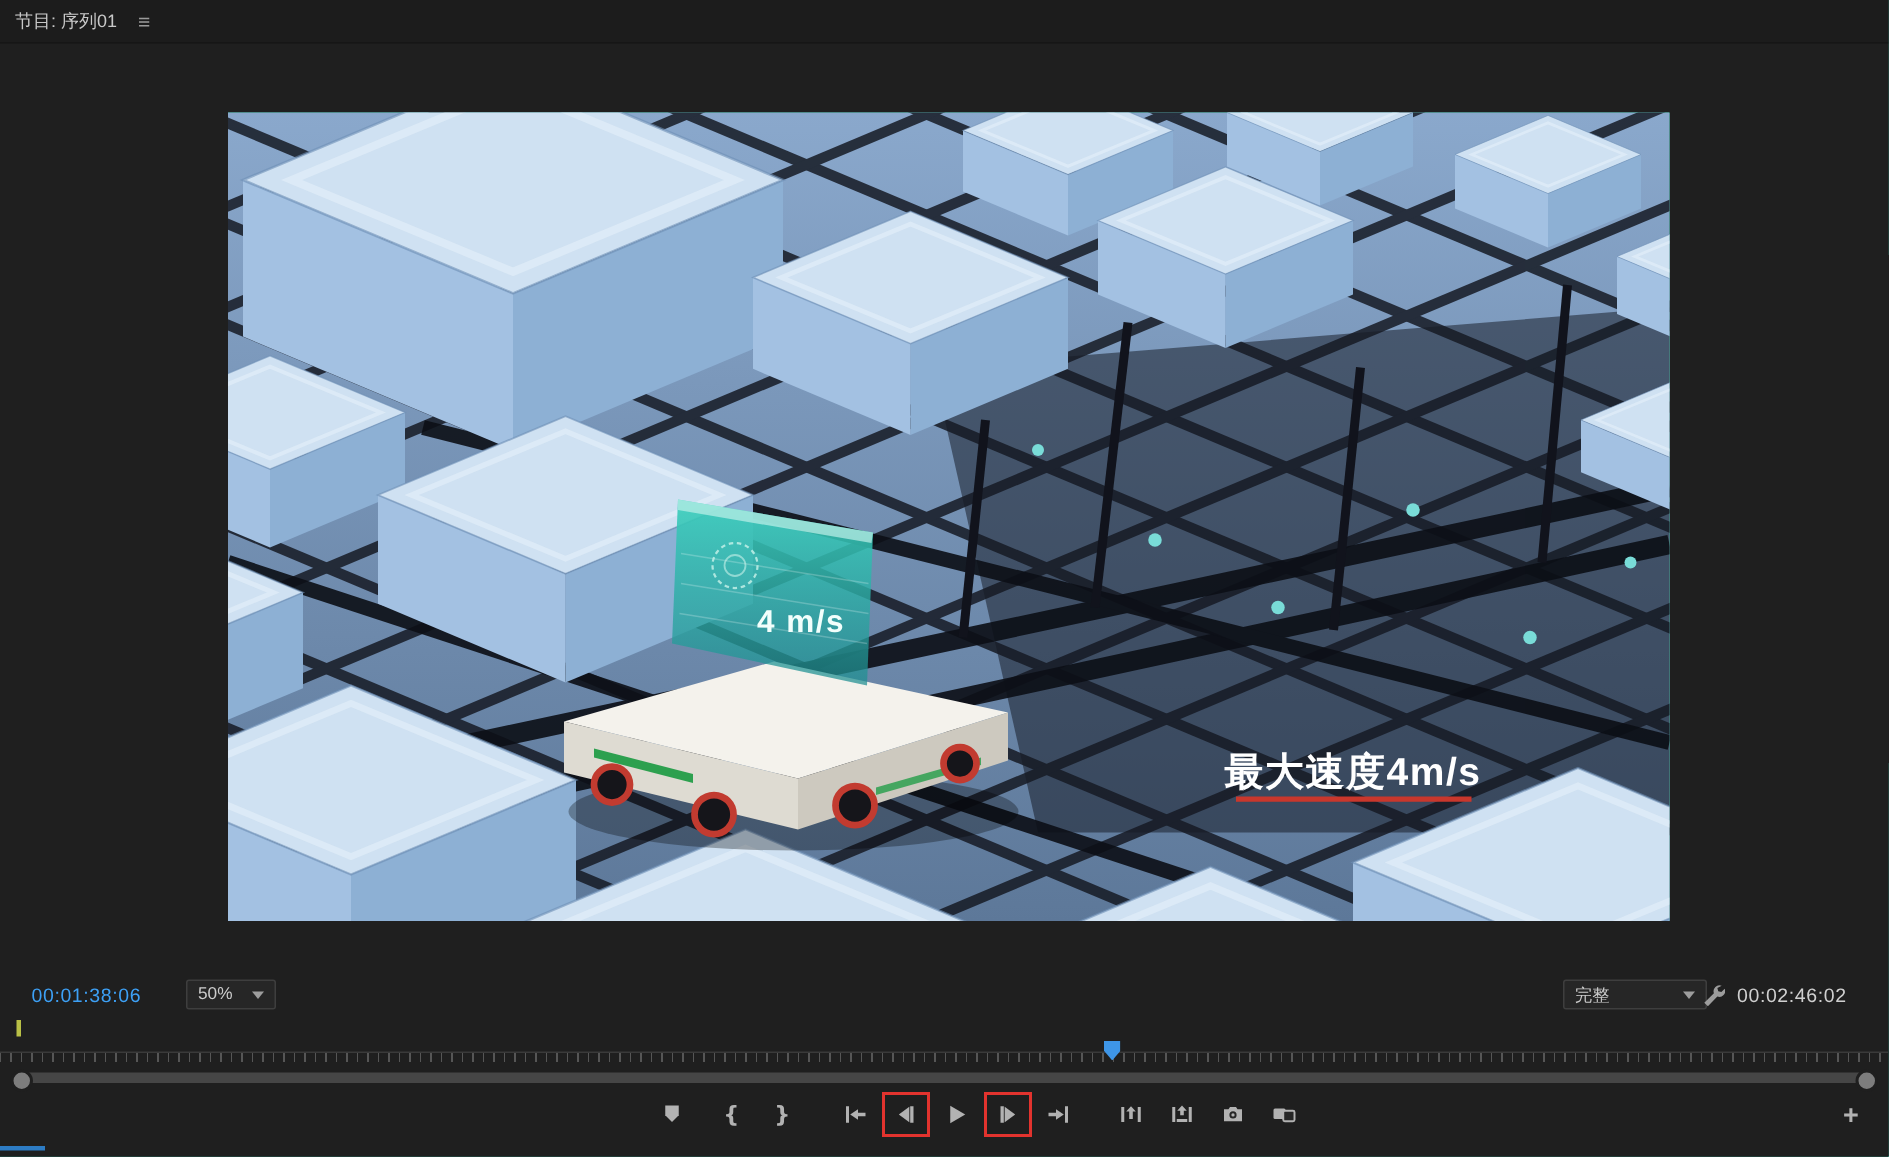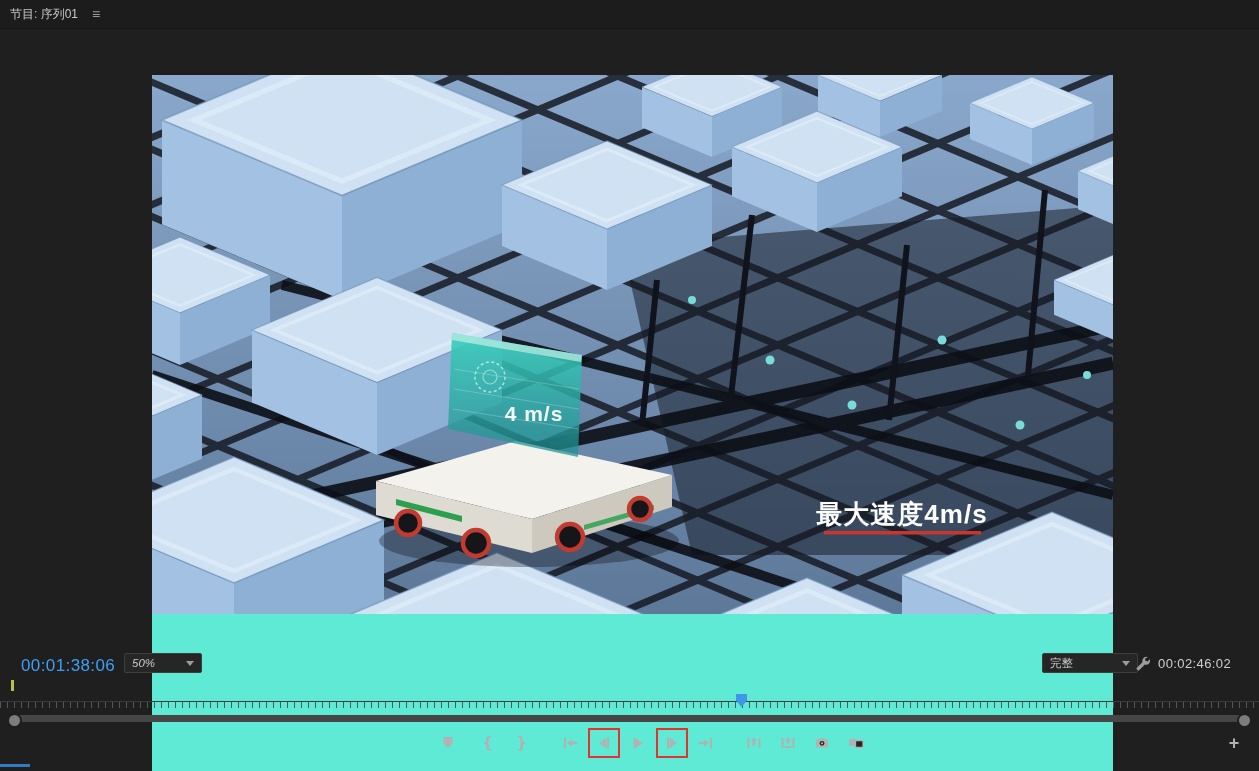--- a/index.html
+++ b/index.html
@@ -6,30 +6,30 @@
   .app{position:relative;width:1259px;height:771px;background:#1f1f1f;overflow:hidden;
        font-family:"Liberation Sans","DejaVu Sans",sans-serif;-webkit-font-smoothing:antialiased;}
 
   
   .panel-header{position:absolute;left:0;top:0;right:0;height:28px;background:#1c1c1c;
                 border-bottom:1px solid #161616;display:flex;align-items:center;padding-left:10px;}
   .panel-title{font-size:12px;color:#c8c8c8;}
   .panel-menu{margin-left:14px;font-size:14px;color:#9a9a9a;line-height:1;cursor:default;}
 
   
-  .viewport{position:absolute;left:152px;top:75px;width:961px;height:697px;background:#5eead4;}
+  .viewport{position:absolute;left:152px;top:75px;width:961px;height:539px;background:#5eead4;}
   .viewport svg{display:block;}
 
   
-  .timecode{position:absolute;left:21px;top:656px;font-size:17px;color:#3da0f5;letter-spacing:.4px;}
+  .timecode{position:absolute;left:21px;top:656px;font-size:13px;color:#3da0f5;letter-spacing:.4px;}
   .duration{position:absolute;left:1158px;top:656px;font-size:13px;color:#cfcfcf;letter-spacing:.4px;}
   .dropdown{position:absolute;height:20px;display:flex;align-items:center;justify-content:space-between;
             padding:0 7px;background:#262626;border:1px solid #3e3e3e;border-radius:2px;
             color:#cccccc;font-size:11.5px;box-sizing:border-box;cursor:default;}
-  .zoom-select{left:124px;top:653px;width:78px;font-style:italic;}
+  .zoom-select{left:124px;top:653px;width:60px;}
   .fit-select{left:1042px;top:653px;width:96px;}
   .chev{width:0;height:0;border-left:4px solid transparent;border-right:4px solid transparent;
         border-top:5px solid #9d9d9d;margin-left:8px;}
   .wrench-btn{position:absolute;left:1132px;top:653px;width:20px;height:20px;background:none;border:0;
               padding:0;display:flex;align-items:center;justify-content:center;}
 
   
   .ruler{position:absolute;left:0;top:678px;right:0;height:34px;}
   .clip-marker{position:absolute;left:11px;top:2px;width:3px;height:11px;background:#b9c046;}
   .ruler-ticks{position:absolute;left:0;right:0;top:24px;height:6px;

